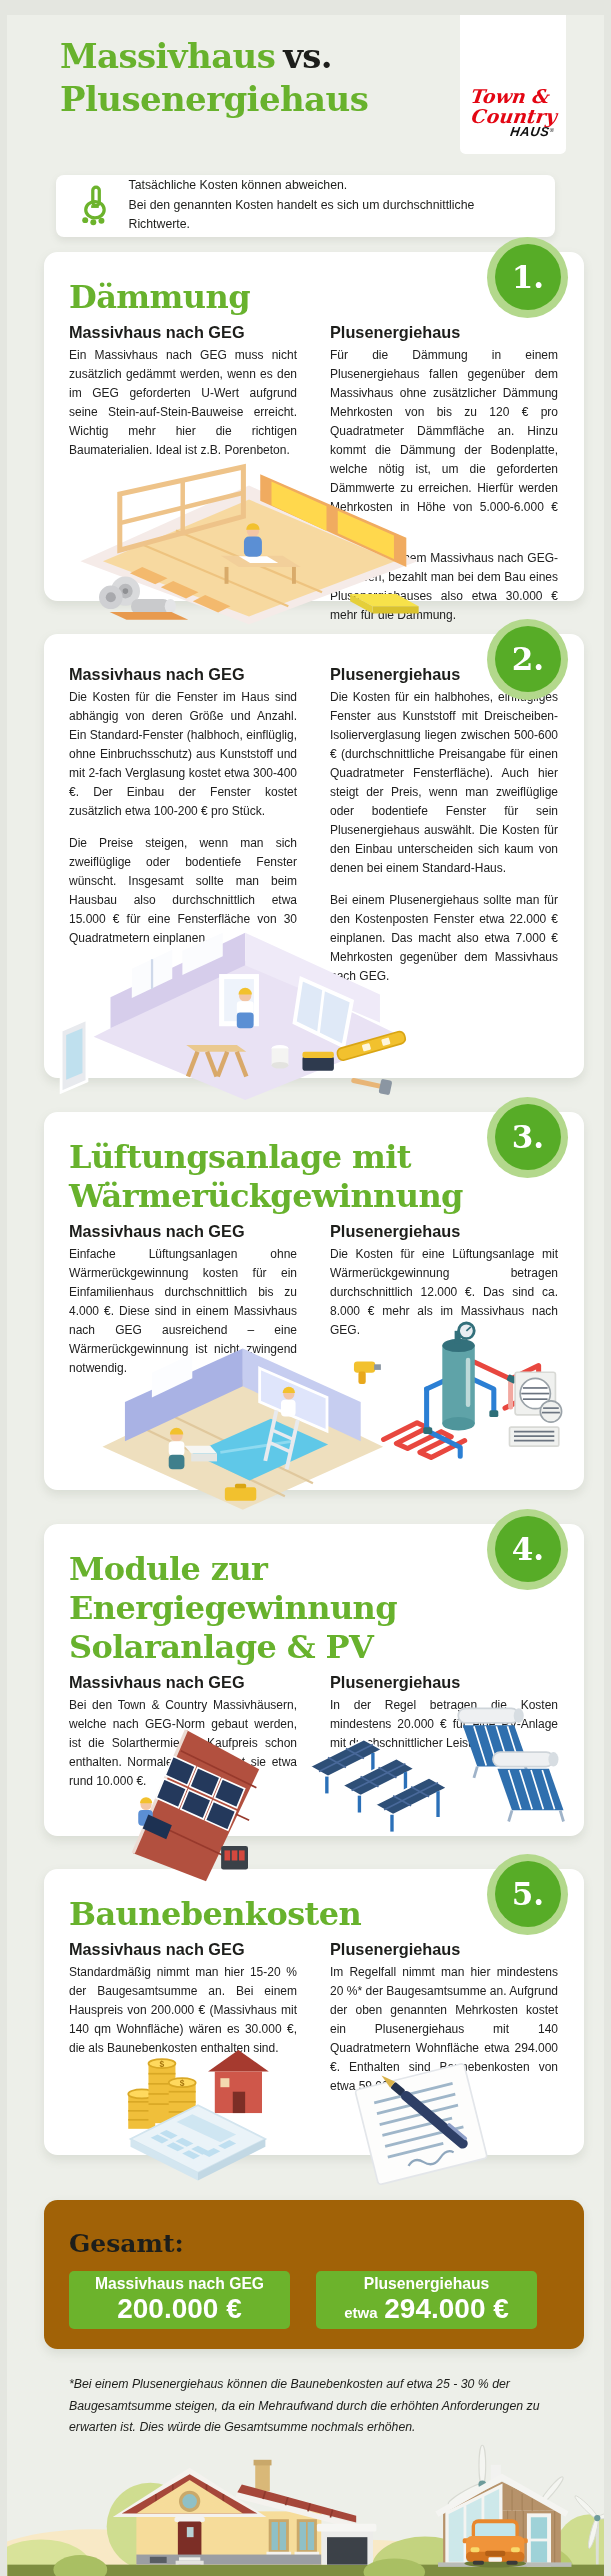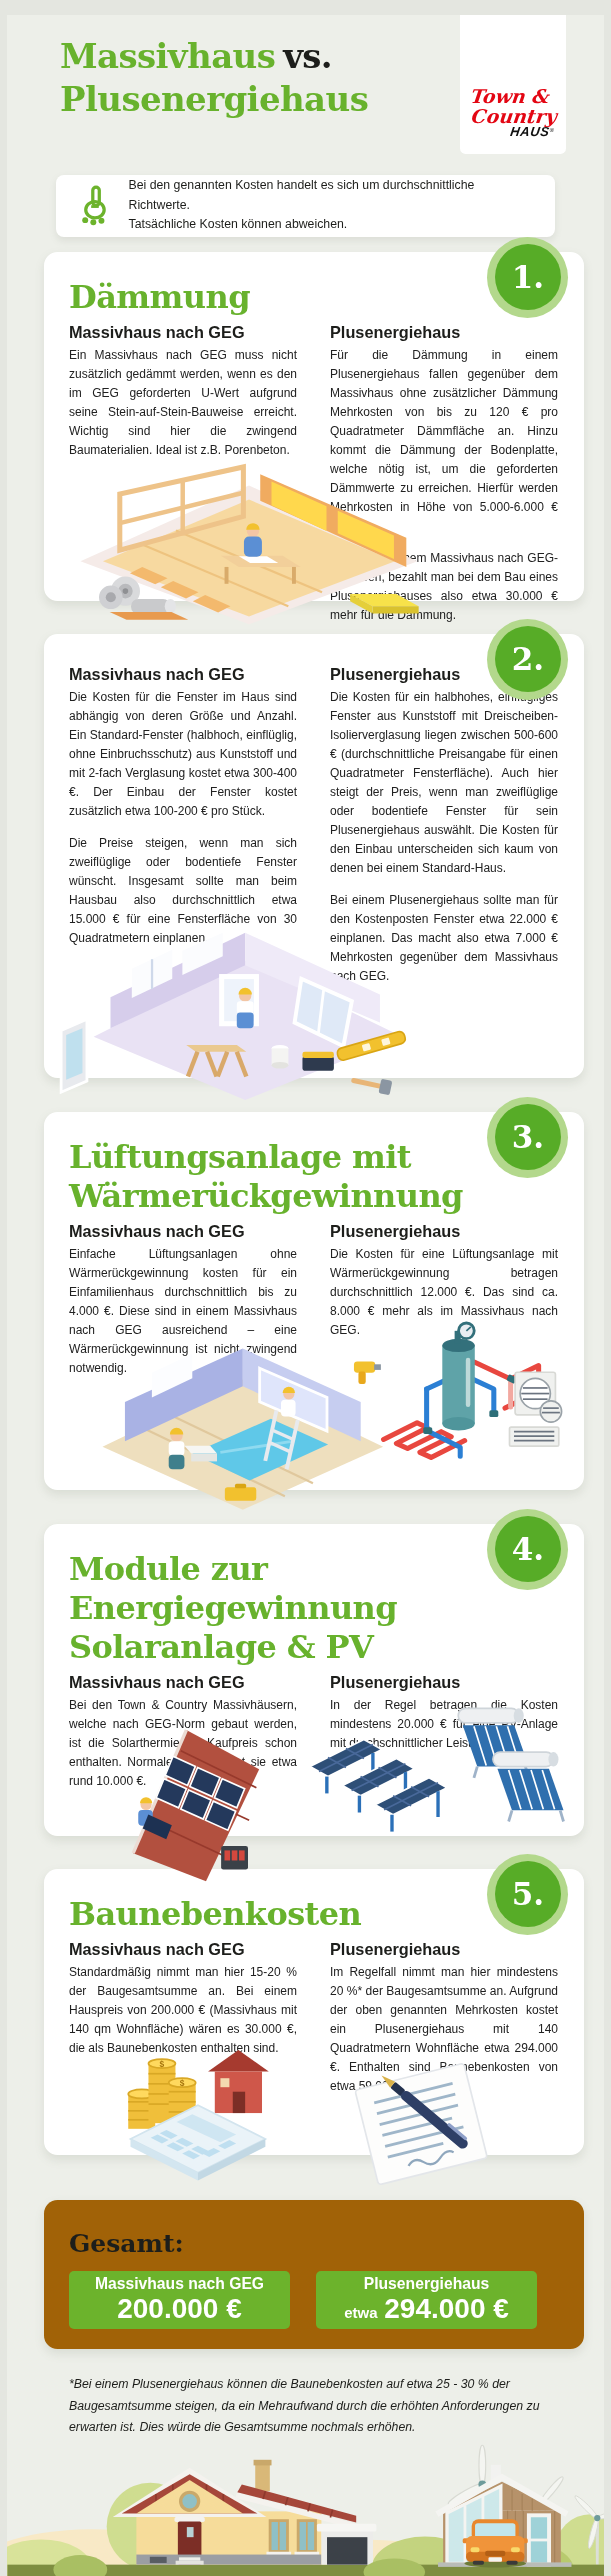--- a/index.html
+++ b/index.html
@@ -122,36 +122,36 @@
   <div id="notice">
     <svg width="33" height="39" viewBox="0 0 60 72">
       <rect x="25" y="2" width="12" height="34" rx="6" fill="none" stroke="#6cb32c" stroke-width="6"></rect>
       <ellipse cx="29" cy="44" rx="17" ry="15" fill="none" stroke="#6cb32c" stroke-width="6"></ellipse>
       <line x1="22" y1="38" x2="36" y2="38" stroke="#6cb32c" stroke-width="5"></line>
       <circle cx="11" cy="63" r="5.5" fill="#6cb32c"></circle>
       <circle cx="26" cy="67" r="5.5" fill="#6cb32c"></circle>
       <circle cx="41" cy="64" r="5.5" fill="#6cb32c"></circle>
     </svg>
     <div class="txt">
+      <div>Tatsächliche Kosten können abweichen.</div>
       <div>Bei den genannten Kosten handelt es sich um durchschnittliche Richtwerte.</div>
-      <div>Tatsächliche Kosten können abweichen.</div>
     </div>
   </div>
 
   <section class="card" style="margin-top:15.7px;height:349px;">
     <div class="badge">
         <div class="inner">1.</div>
       </div>
     <h2 class="sec-title">
         <span>Dämmung</span>
       </h2>
     <div class="cols">
       <div class="col">
         <h3>Massivhaus nach GEG</h3>
-        <p>Ein Massivhaus nach GEG muss nicht zusätzlich gedämmt werden, wenn es den im GEG geforderten U-Wert aufgrund seine Stein-auf-Stein-Bauweise erreicht. Wichtig sind hier die zwingend Baumaterialien. Ideal ist z.B. Porenbeton.</p>
+        <p>Ein Massivhaus nach GEG muss nicht zusätzlich gedämmt werden, wenn es den im GEG geforderten U-Wert aufgrund seine Stein-auf-Stein-Bauweise erreicht. Wichtig mehr hier die richtigen Baumaterialien. Ideal ist z.B. Porenbeton.</p>
 
       </div>
       <div class="col">
         <h3>Plusenergiehaus</h3>
         <p>Für die Dämmung in einem Plusenergiehaus fallen gegenüber dem Massivhaus ohne zusätzlicher Dämmung Mehrkosten von bis zu 120 € pro Quadratmeter Dämmfläche an. Hinzu kommt die Dämmung der Bodenplatte, welche nötig ist, um die geforderten Dämmwerte zu erreichen. Hierfür werden Mehrkosten in Höhe von 5.000-6.000 € fällig.</p>
         <p>Gegenüber einem Massivhaus nach GEG-Vorgaben, bezahlt man bei dem Bau eines Plusenergiehauses also etwa 30.000 € mehr für die Dämmung.</p>
       </div>
     </div>
     <svg class="illu" style="left:13.5px;top:225px;" width="382" height="149" viewBox="0 0 680 265">
       <polygon points="340,15 640,150 340,262 40,150" fill="#f5ebe8"></polygon>

